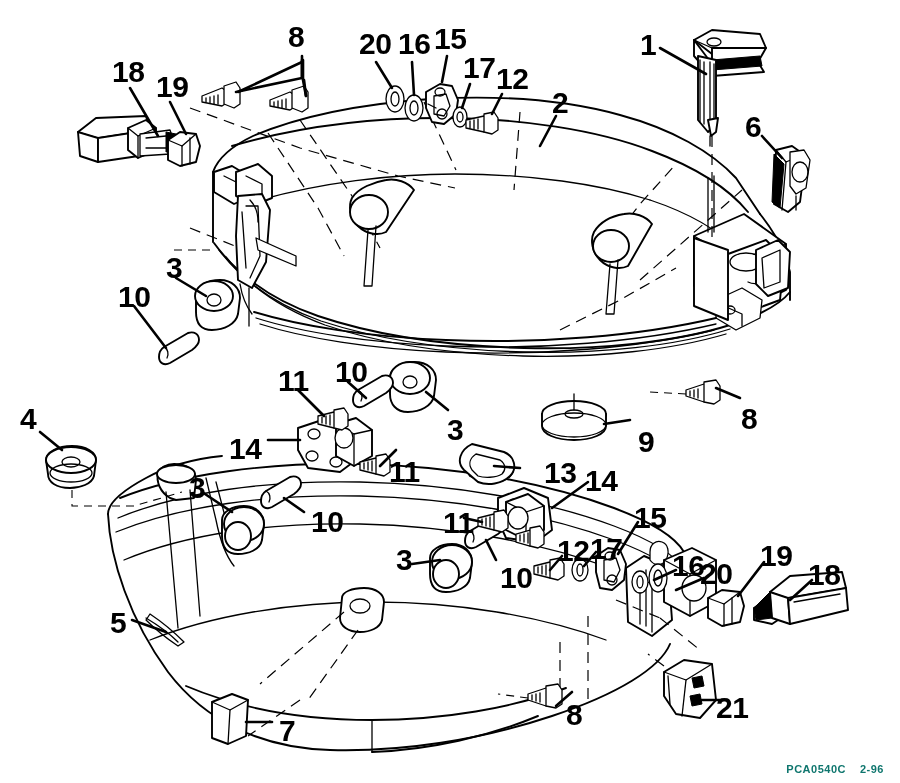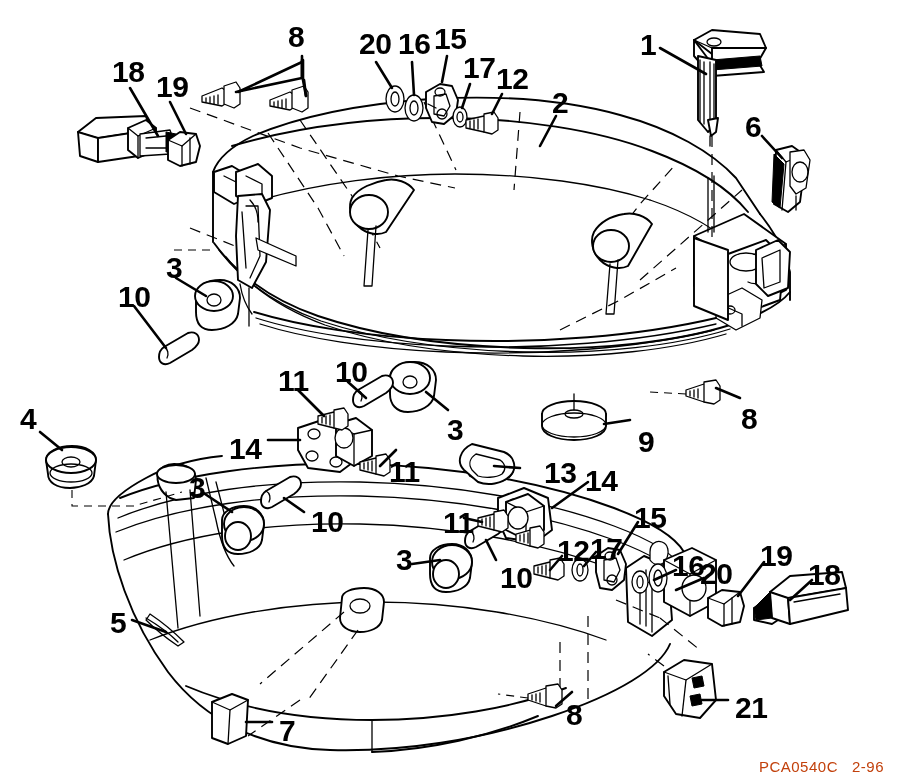--- a/index.html
+++ b/index.html
@@ -25,24 +25,24 @@
     color:#000000;
     letter-spacing:-0.5px;
     white-space:nowrap;
     user-select:none;
   }
   #footer{
     position:absolute;
     right:16px;
     bottom:8px;
     font-family:"Liberation Sans", sans-serif;
-    font-weight:normal;
-    font-size:15px;
+    font-weight:bold;
+    font-size:11px;
     letter-spacing:0.5px;
-    color:#c2410c;
+    color:#0f766e;
     white-space:nowrap;
   }
   #footer .gap{display:inline-block;width:14px;}
 </style>
 </head>
 <body>
 
 <div id="sheet">
 
   <svg id="art" viewBox="0 0 900 783" xmlns="http://www.w3.org/2000/svg">
@@ -578,19 +578,19 @@
   <div class="callout" style="left:590px;top:534px;">17</div>
   <div class="callout" style="left:672px;top:551px;">16</div>
   <div class="callout" style="left:700px;top:559px;">20</div>
   <div class="callout" style="left:396px;top:545px;">3</div>
   <div class="callout" style="left:500px;top:563px;">10</div>
   <div class="callout" style="left:760px;top:541px;">19</div>
   <div class="callout" style="left:808px;top:560px;">18</div>
   <div class="callout" style="left:110px;top:608px;">5</div>
   <div class="callout" style="left:279px;top:716px;">7</div>
   <div class="callout" style="left:566px;top:700px;">8</div>
-  <div class="callout" style="left:735px;top:693px;">21</div>
+  <div class="callout" style="left:716px;top:693px;">21</div>
 
   <div id="footer">
     <span>PCA0540C</span><span class="gap"></span><span>2-96</span>
   </div>
 
 </div>
 
 </body></html>

